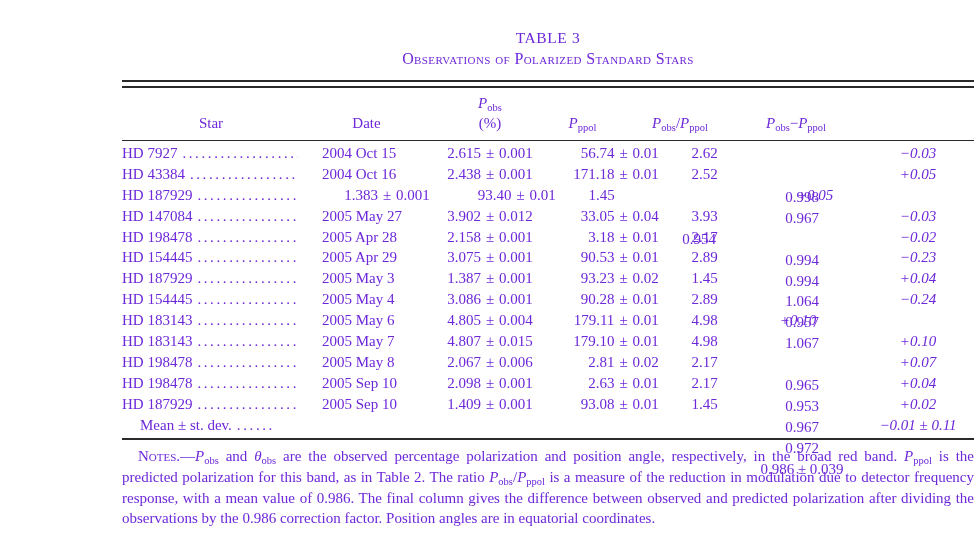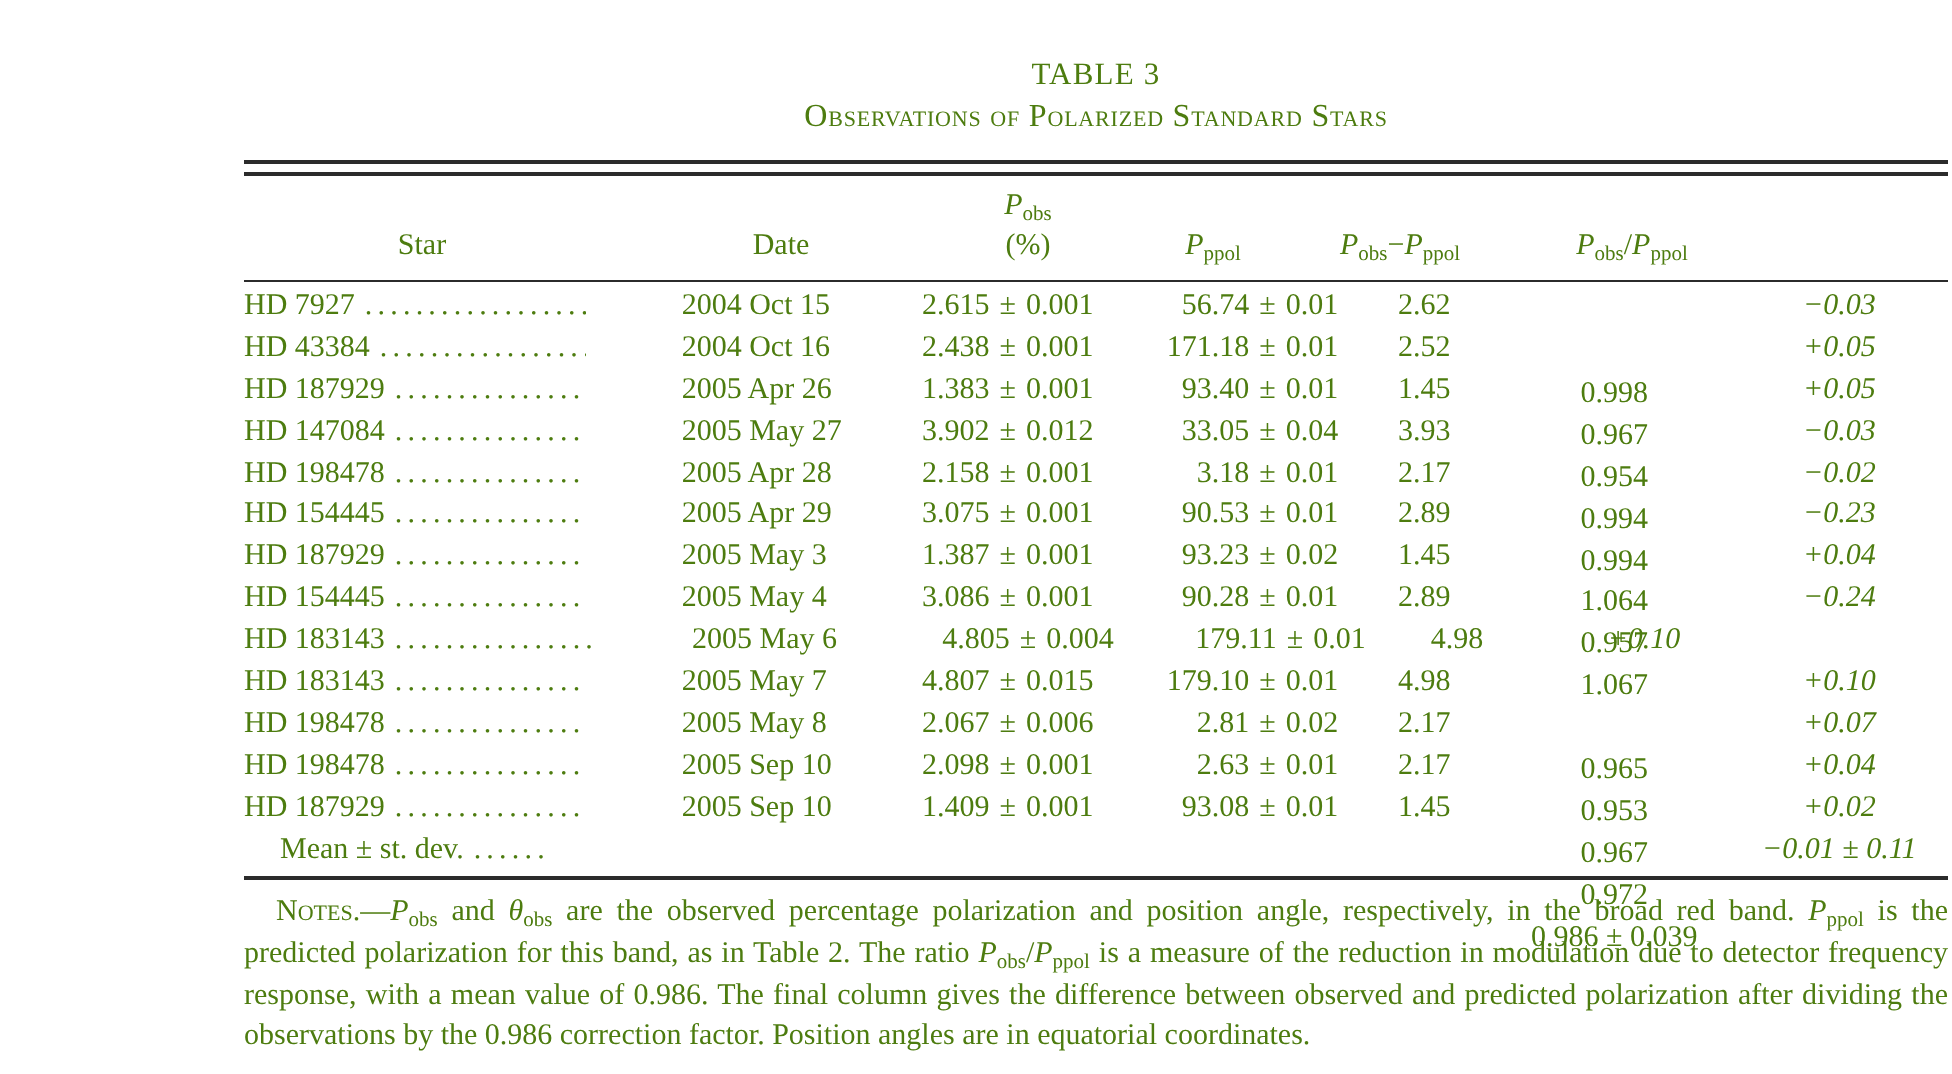--- a/index.html
+++ b/index.html
@@ -9,21 +9,21 @@
     width: 976px;
     height: 537px;
     overflow: hidden;
   }
   .page {
     box-sizing: border-box;
     width: 976px;
     height: 517px;
     padding: 29px 0 0 122px;
     font-family: "Liberation Serif", "DejaVu Serif", serif;
-    color: #4d7c0f;
+    color: #6d28d9;
   }
   .table-wrap { width: 852px; }
 
   
   .caption { text-align: center; margin-bottom: 11px; }
   .table-number {
     font-size: 15.5px;
     letter-spacing: 0.6px;
     line-height: 18px;
   }
@@ -35,21 +35,21 @@
     margin-top: 2px;
   }
 
   
   .rule-double { height: 4px; border-top: 2px solid #2b2b2b; border-bottom: 2px solid #2b2b2b; }
   .rule-mid    { border-top: 1.5px solid #2b2b2b; }
   .rule-bottom { border-top: 2px solid #2b2b2b; }
 
   
   .col-star  { width: 200px; }
-  .col-date  { width: 103px; margin-left: 24px; }
+  .col-date  { width: 103px; }
   .col-pobs  { width: 130px; }
   .col-theta { width: 122px; }
   .col-pppol { width: 65px;  }
   .col-ratio { width: 120px; }
   .col-diff  { width: 112px; }
 
   
   .thead {
     display: flex;
     align-items: flex-end;
@@ -128,25 +128,25 @@
     <div class="thead">
       <div class="th th-star col-star">Star</div>
       <div class="th th-date col-date">Date</div>
       <div class="th col-pobs">
         <div class="stack-line"><span class="it">P</span><sub>obs</sub></div>
         <div class="stack-line">(%)</div>
       </div>
       <div class="th th-pppol col-pppol">
         <span class="it">P</span><sub>ppol</sub>
       </div>
+      <div class="th col-ratio">
+        <span class="it">P</span><sub>obs</sub><span>/</span><span class="it">P</span><sub>ppol</sub>
+      </div>
       <div class="th col-diff">
         <span class="it">P</span><sub>obs</sub><span>−</span><span class="it">P</span><sub>ppol</sub>
-      </div>
-      <div class="th col-ratio">
-        <span class="it">P</span><sub>obs</sub><span>/</span><span class="it">P</span><sub>ppol</sub>
       </div>
     </div>
 
     <div class="rule-mid"></div>
 
     <div class="tbody" id="table-body">
       <div class="tr">
         <div class="td td-star col-star">
           <span class="star-name">HD 7927</span>
           <span class="leader"></span>
@@ -184,21 +184,20 @@
         </div>
         <div class="td td-pppol col-pppol">2.52</div>
         <div class="td td-ratio col-ratio">0.967</div>
         <div class="td td-diff col-diff">+0.05</div>
       </div>
         <div class="tr">
         <div class="td td-star col-star">
           <span class="star-name">HD 187929</span>
           <span class="leader"></span>
         </div>
-        <div class="td td-date col-date">2005 Apr 26</div>
         <div class="td td-pobs col-pobs">
           <span class="num">1.383</span>
             <span class="pm">±</span>
             <span class="err">0.001</span>
         </div>
         <div class="td td-theta col-theta">
           <span class="num">93.40</span>
             <span class="pm">±</span>
             <span class="err">0.01</span>
         </div>

